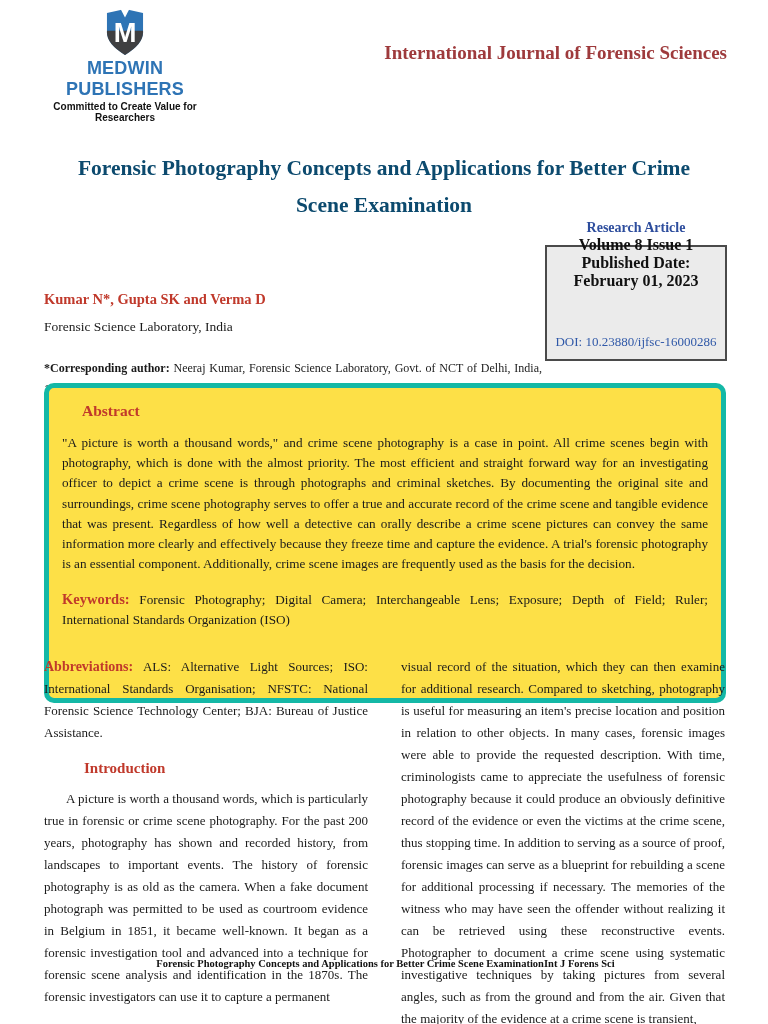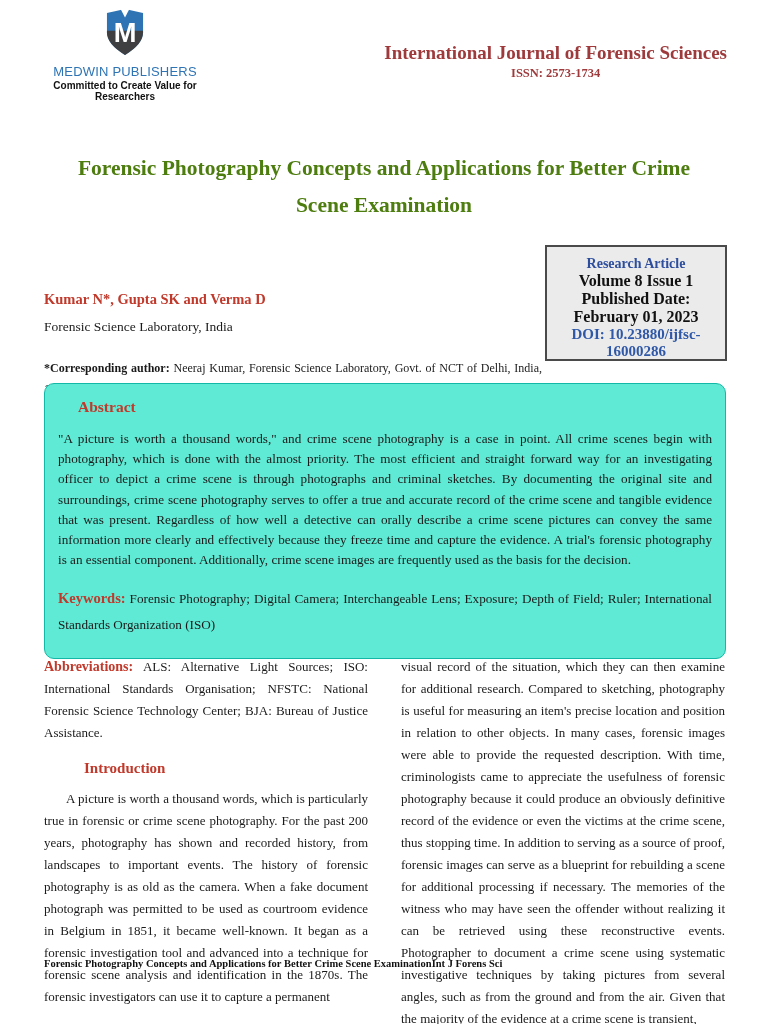--- a/index.html
+++ b/index.html
@@ -3,86 +3,85 @@
 <meta charset="utf-8">
 <style>
   html,body{margin:0;padding:0;background:#fff;}
   .page{
     position:relative;width:768px;height:1024px;background:#ffffff;
     font-family:"Liberation Serif", serif;color:#1a1a1a;overflow:hidden;
   }
   
   .logo-block{position:absolute;left:30px;top:6px;width:190px;text-align:center;}
   .logo-shield{display:block;margin:0 auto;width:44px;height:52px;}
-  .logo-name{font-family:"Liberation Sans",sans-serif;font-weight:normal;font-size:13px;color:#2e74b5;letter-spacing:.2px;margin-top:6px;}
+  .logo-name{font-family:"Liberation Sans",sans-serif;font-weight:bold;font-size:18px;color:#2e74b5;letter-spacing:.2px;margin-top:0;}
   .logo-tagline{font-family:"Liberation Sans",sans-serif;font-weight:600;font-size:10px;color:#111;margin-top:1px;}
   .journal-block{position:absolute;right:41px;top:42px;text-align:center;color:#9e3a3c;}
   .journal-name{font-size:19px;font-weight:bold;}
   .journal-issn{font-size:12.5px;font-weight:bold;margin-top:2px;}
   
   .article-title{
     position:absolute;left:34px;right:34px;top:150px;text-align:center;
-    color:#4d7c0f;font-size:21.5px;font-weight:bold;line-height:37px;
+    color:#0c4a6e;font-size:21.5px;font-weight:bold;line-height:37px;
   }
   
   .author-block{position:absolute;left:44px;top:251px;width:498px;}
   .authors{color:#c0392b;font-weight:bold;font-size:14.5px;margin-bottom:11px;margin-top:40px;}
   .affiliation{font-size:13.5px;margin-bottom:23px;}
   .corresponding{font-size:12px;line-height:21px;text-align:justify;}
   .corresponding .lbl{font-weight:bold;}
   
   .info-box{
     position:absolute;left:545px;top:245px;width:182px;height:116px;box-sizing:border-box;
     background:#ebebeb;border:2px solid #4a4a4a;text-align:center;
-    display:flex;flex-direction:column;justify-content:flex-start;padding:9px 3px;
+    display:flex;flex-direction:column;justify-content:flex-end;padding:9px 3px;
   }
   .info-type{color:#2d4d9d;font-weight:bold;font-size:14px;}
   .info-line{font-weight:bold;font-size:16px;color:#111;}
-  .info-doi{color:#2f58a8;font-weight:bold;font-size:15px;}
+  .info-doi{color:#2f58a8;font-weight:normal;font-size:13px;margin-top:44px;}
   
   .abstract-box{
-    position:absolute;left:44px;top:383px;width:682px;height:276px;box-sizing:border-box;
-    background:#5eead4;border:1px solid #14b8a6;border-radius:10px;
+    position:absolute;left:44px;top:383px;width:682px;height:320px;box-sizing:border-box;
+    background:#fde047;border:5px solid #14b8a6;border-radius:10px;
     padding:14px 13px 10px 13px;
   }
   .abstract-heading{color:#c0392b;font-weight:bold;font-size:15.5px;margin:0 0 13px 20px;}
   .abstract-text{font-size:13.2px;line-height:20.2px;text-align:justify;}
-  .keywords{font-size:13.2px;line-height:26px;text-align:justify;margin-top:15px;}
+  .keywords{font-size:13.2px;line-height:20px;text-align:justify;margin-top:15px;}
   .keywords .lbl{color:#c0392b;font-weight:bold;font-size:14.5px;}
   
   .columns{position:absolute;left:44px;top:656px;width:682px;display:flex;gap:33px;}
   .col{width:324px;font-size:13px;line-height:22px;text-align:justify;}
   .abbrev .lbl{color:#c0392b;font-weight:bold;font-size:14px;}
   .intro-heading{color:#c0392b;font-weight:bold;font-size:15px;margin:13px 0 9px 40px;}
   .intro-para{text-indent:22px;}
   
   .page-footer{
     position:absolute;left:44px;right:41px;top:958px;display:flex;
-    justify-content:flex-start;font-size:10.5px;font-weight:bold;color:#111;
+    justify-content:center;font-size:10.5px;font-weight:bold;color:#111;
   }
 </style>
 </head>
 <body>
 
 <div class="page">
 
   <div class="logo-block">
     <svg class="logo-shield" viewBox="0 0 100 110" xmlns="http://www.w3.org/2000/svg">
       <path d="M50 3 L91 12 L91 56 Q91 82 50 107 Q9 82 9 56 L9 12 Z" fill="#2e74b5"></path>
       <path d="M9 52 L91 52 L91 56 Q91 82 50 107 Q9 82 9 56 Z" fill="#3f3f41"></path>
       <path d="M40 3 L50 22 L60 3 Z" fill="#ffffff"></path>
       <text x="50" y="78" text-anchor="middle" font-family="Liberation Sans, sans-serif" font-size="62" font-weight="bold" fill="#ffffff">M</text>
     </svg>
     <div class="logo-name">MEDWIN PUBLISHERS</div>
     <div class="logo-tagline">Committed to Create Value for Researchers</div>
   </div>
 
   <div class="journal-block">
     <div class="journal-name">International Journal of Forensic Sciences</div>
-    <div class="journal-issn">ISSN: 2573-1734</div>
   </div>
 
   <div class="article-title">
     <span>Forensic Photography Concepts and Applications for Better Crime</span><br>
     <span>Scene Examination</span>
   </div>
 
   <div class="author-block">
     <div class="authors">Kumar N*, Gupta SK and Verma D</div>
     <div class="affiliation">Forensic Science Laboratory, India</div>

